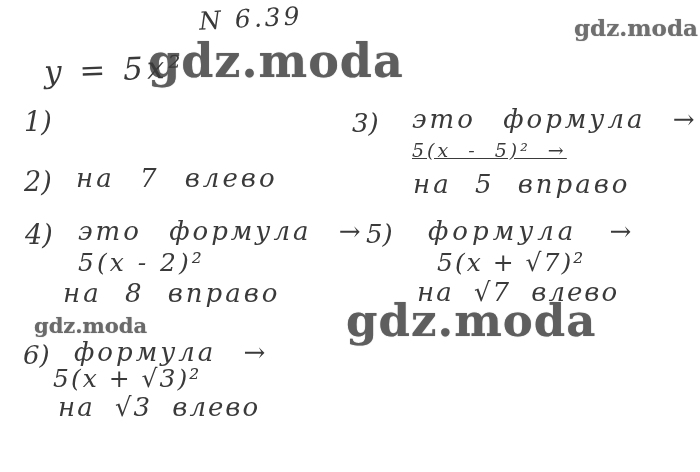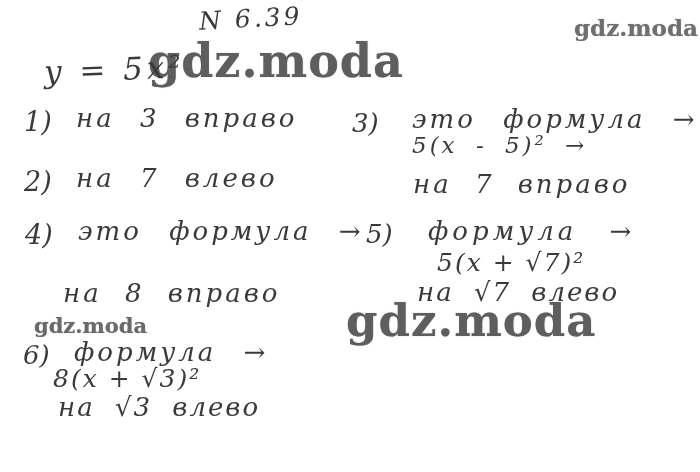--- a/index.html
+++ b/index.html
@@ -39,37 +39,37 @@
 
   <div class="wm" style="left:574px; top:16px; font-size:23px; color:#6f6f6f;">gdz.moda</div>
   <div class="wm wm-large" style="left:148px; top:38px; font-size:46px;">gdz.moda</div>
   <div class="wm wm-large" style="left:346px; top:298px; font-size:45px;">gdz.moda</div>
   <div class="wm" style="left:34px; top:315px; font-size:21px; color:#6a6a6a;">gdz.moda</div>
 
   <div class="hw" style="left:199px; top:6px; font-size:25px; letter-spacing:3px; transform:rotate(-3deg);">N 6.39</div>
   <div class="hw" style="left:44px; top:54px; font-size:31px; letter-spacing:4px; transform:rotate(-2deg);">y = 5x²</div>
 
   <div class="hw" style="left:24px; top:108px; font-size:27px;">1)</div>
-  <div class="hw" style="left:76px; top:105px; font-size:26px; letter-spacing:3px; word-spacing:14px;">на 3 вправо</div>
 
   <div class="hw" style="left:24px; top:168px; font-size:27px;">2)</div>
   <div class="hw" style="left:76px; top:165px; font-size:26px; letter-spacing:3px; word-spacing:14px;text-align:right;">на 7 влево</div>
 
   <div class="hw" style="left:352px; top:110px; font-size:26px;">3)</div>
   <div class="hw" style="left:412px; top:106px; font-size:26px; letter-spacing:3px; word-spacing:16px;">это формула →</div>
-  <div class="hw" style="left:412px; top:134px; font-size:23px; letter-spacing:3px; word-spacing:8px;">5(x - 5)² →</div>
-  <div class="hw" style="left:413px; top:171px; font-size:26px; letter-spacing:3px; word-spacing:12px;">на 7 вправо</div>
+  <div class="hw" style="left:412px; top:141px; font-size:19px; letter-spacing:3px; word-spacing:8px;text-decoration:underline;">5(x - 5)² →</div>
+  <div class="hw" style="left:413px; top:171px; font-size:26px; letter-spacing:3px; word-spacing:12px;">на 5 вправо</div>
 
   <div class="hw" style="left:25px; top:221px; font-size:27px;">4)</div>
   <div class="hw" style="left:78px; top:218px; font-size:26px; letter-spacing:3px; word-spacing:16px;">это формула →</div>
+  <div class="hw" style="left:78px; top:250px; font-size:25px; letter-spacing:3px;">5(x - 2)²</div>
   <div class="hw" style="left:63px; top:280px; font-size:26px; letter-spacing:3px; word-spacing:12px;">на 8 вправо</div>
 
   <div class="hw" style="left:366px; top:221px; font-size:26px;">5)</div>
   <div class="hw" style="left:428px; top:218px; font-size:26px; letter-spacing:4px; word-spacing:20px;">формула →</div>
   <div class="hw" style="left:437px; top:250px; font-size:25px; letter-spacing:2px;">5(x + √7)²</div>
   <div class="hw" style="left:417px; top:279px; font-size:26px; letter-spacing:2px; word-spacing:10px;text-align:right;">на √7 влево</div>
 
   <div class="hw" style="left:23px; top:342px; font-size:26px;">6)</div>
   <div class="hw" style="left:74px; top:339px; font-size:26px; letter-spacing:3px; word-spacing:16px;">формула →</div>
-  <div class="hw" style="left:53px; top:366px; font-size:25px; letter-spacing:2px;">8(x + √3)²</div>
+  <div class="hw" style="left:53px; top:366px; font-size:25px; letter-spacing:2px;">5(x + √3)²</div>
   <div class="hw" style="left:58px; top:394px; font-size:26px; letter-spacing:2px; word-spacing:10px;">на √3 влево</div>
 
 </div>
 
 </body></html>

